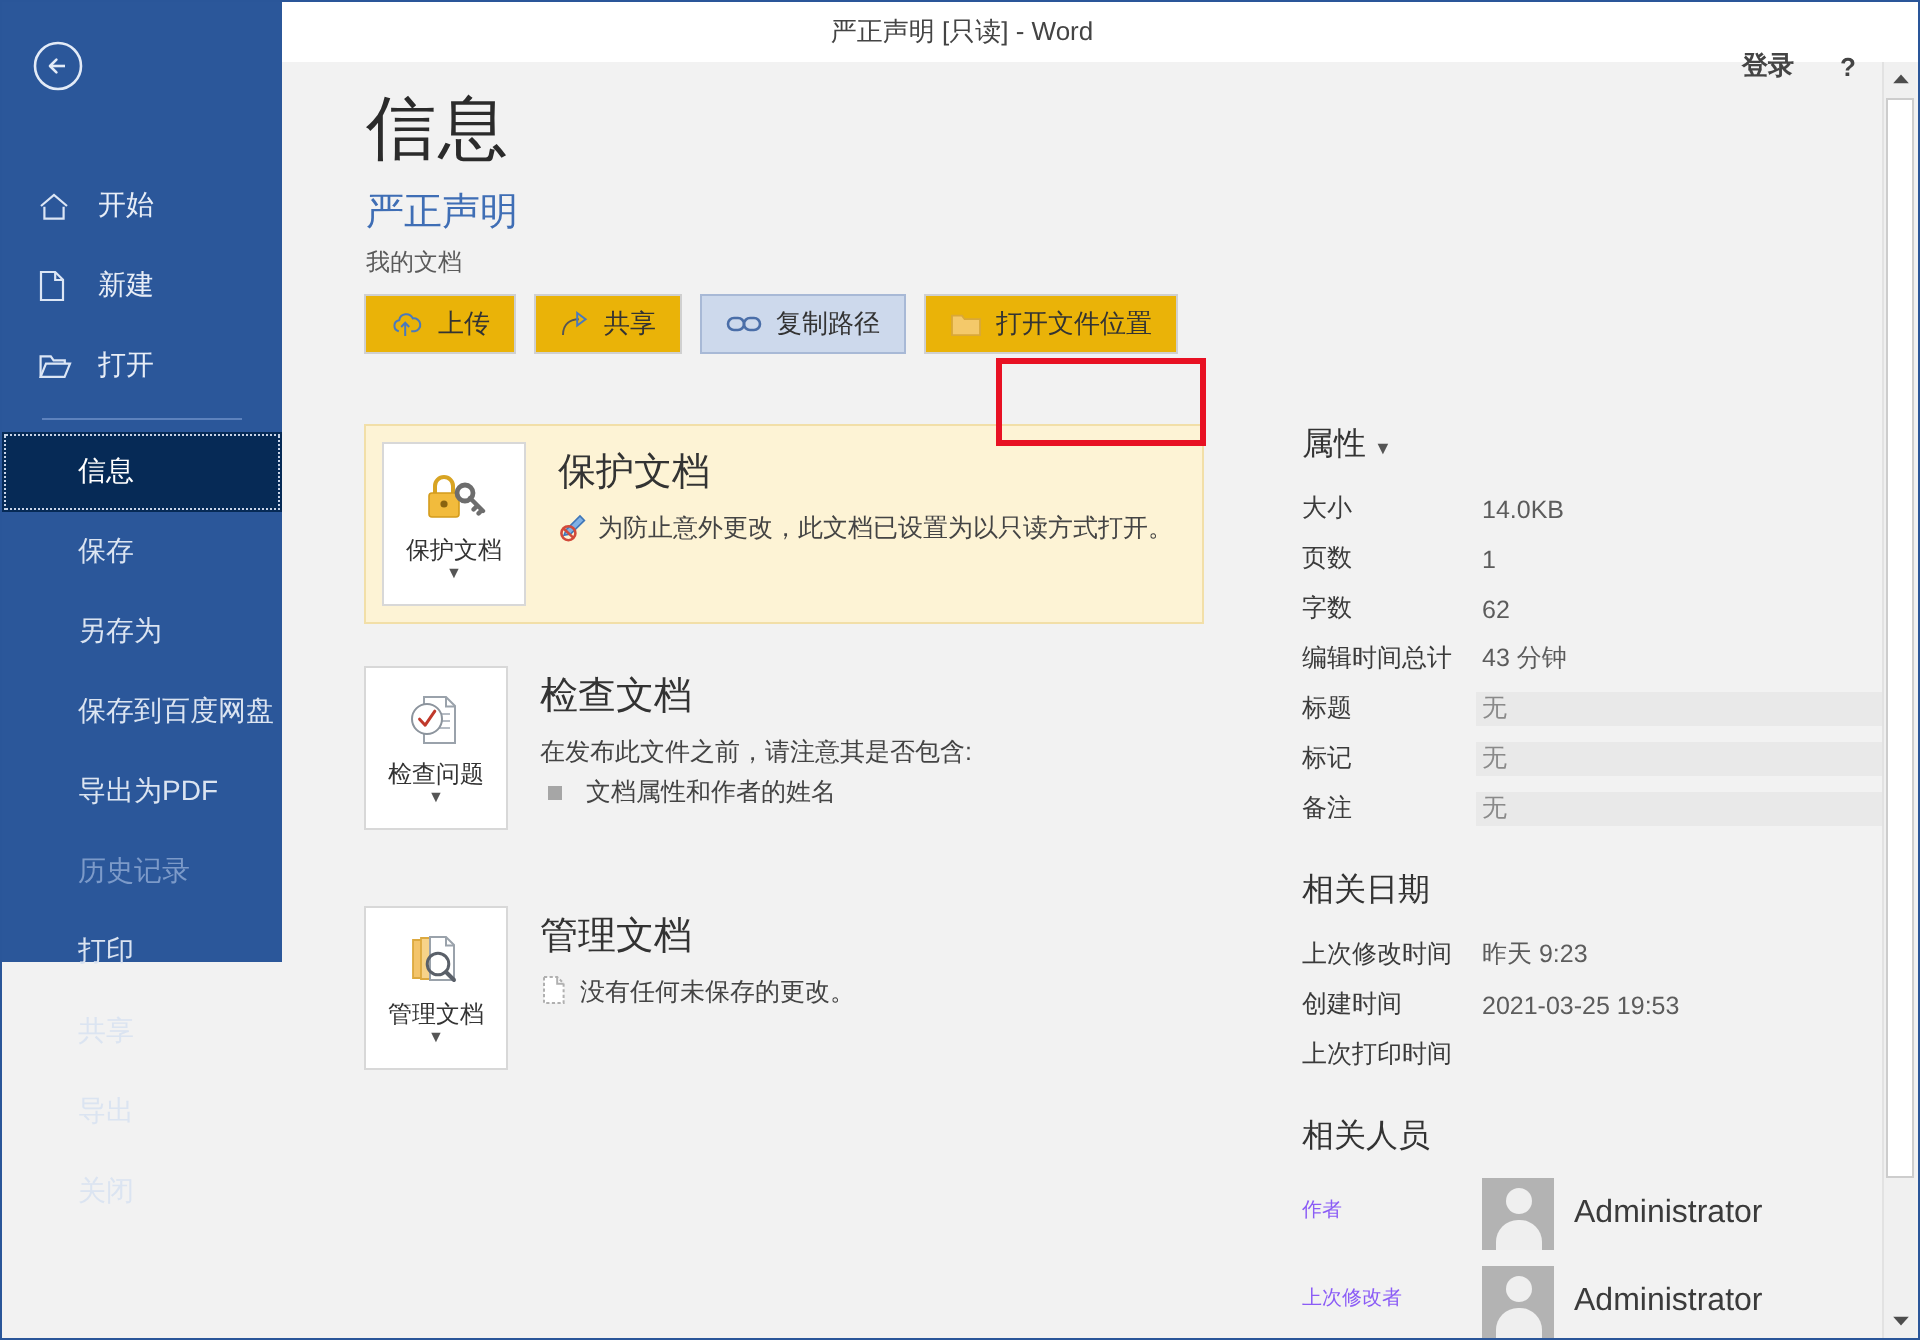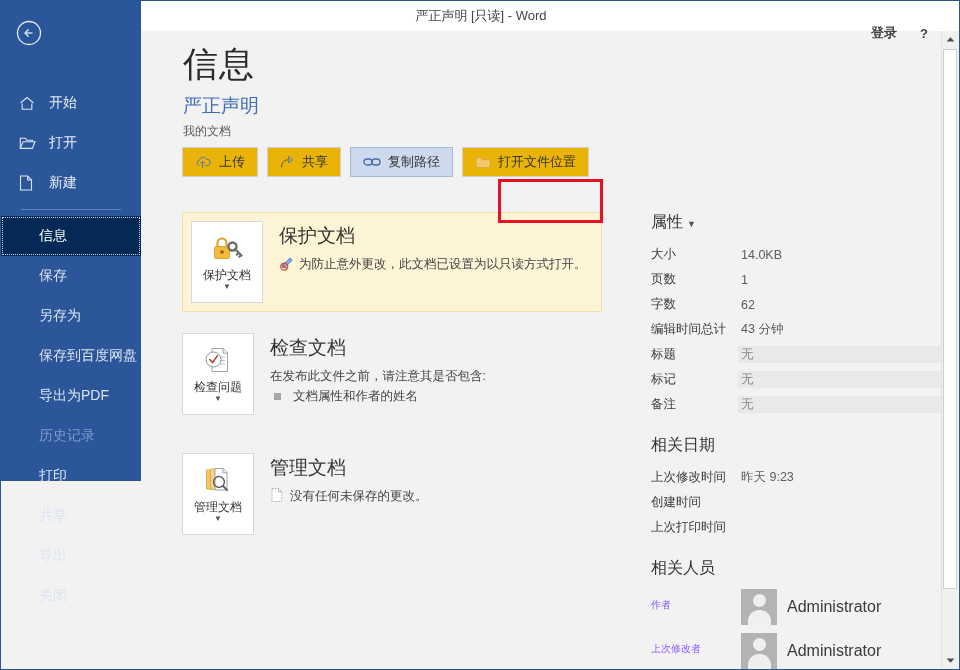--- a/index.html
+++ b/index.html
@@ -302,35 +302,35 @@
         <span class="ico">
           <svg width="16" height="15" viewBox="0 0 16 15">
               <path d="M1.5 7 L8 1.5 L14.5 7" fill="none" stroke="#dce6f5" stroke-width="1.1"></path>
               <path d="M3.2 7.4 V13.3 H12.8 V7.4" fill="none" stroke="#dce6f5" stroke-width="1.1"></path>
             </svg>
         </span>
         <span>开始</span>
       </div>
       <div class="nav-item-top">
         <span class="ico">
+          <svg width="14" height="16" viewBox="0 0 14 16">
+              <path d="M1.5 1 H8.6 L12.5 4.9 V15 H1.5 Z" fill="none" stroke="#dce6f5" stroke-width="1.1"></path>
+              <path d="M8.6 1 V5 H12.5" fill="none" stroke="#dce6f5" stroke-width="1.1"></path>
+            </svg>
+        </span>
+        <span>新建</span>
+      </div>
+      <div class="nav-item-top">
+        <span class="ico">
           <svg width="17" height="14" viewBox="0 0 17 14">
               <path d="M1.3 12.4 V2.2 H6.4 L7.8 4.2 H13.4 V5.6" fill="none" stroke="#dce6f5" stroke-width="1.1"></path>
               <path d="M1.3 12.4 L4 5.8 H16 L13.3 12.4 Z" fill="none" stroke="#dce6f5" stroke-width="1.1"></path>
             </svg>
         </span>
         <span>打开</span>
-      </div>
-      <div class="nav-item-top">
-        <span class="ico">
-          <svg width="14" height="16" viewBox="0 0 14 16">
-              <path d="M1.5 1 H8.6 L12.5 4.9 V15 H1.5 Z" fill="none" stroke="#dce6f5" stroke-width="1.1"></path>
-              <path d="M8.6 1 V5 H12.5" fill="none" stroke="#dce6f5" stroke-width="1.1"></path>
-            </svg>
-        </span>
-        <span>新建</span>
       </div>
     </div>
 
     <div class="nav-divider"></div>
 
     <div class="nav-bottom">
       <div class="nav-item selected">
         <span>信息</span>
       </div>
       <div class="nav-item">
@@ -563,20 +563,21 @@
 
       <div class="sec-head">
         <span>相关日期</span>
       </div>
       <div class="prop-row">
         <span class="prop-k">上次修改时间</span>
         <span class="prop-v">昨天 9:23</span>
       </div>
       <div class="prop-row">
         <span class="prop-k">创建时间</span>
+        <span class="prop-v">2021-03-25 19:53</span>
       </div>
       <div class="prop-row">
         <span class="prop-k">上次打印时间</span>
         <span class="prop-v"></span>
       </div>
 
       <div class="sec-gap"></div>
 
       <div class="sec-head">
         <span>相关人员</span>

